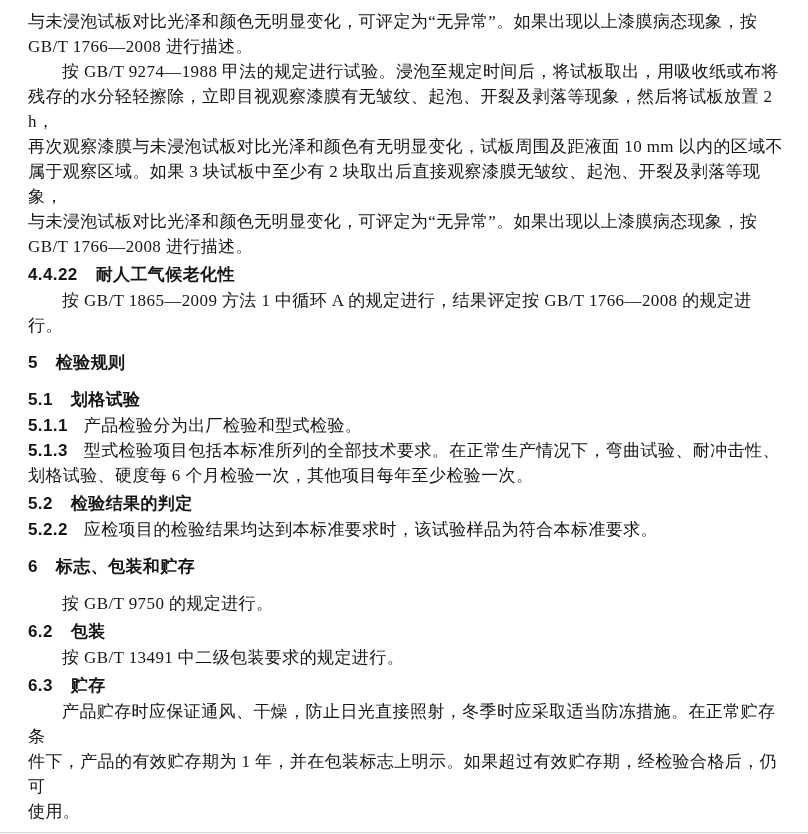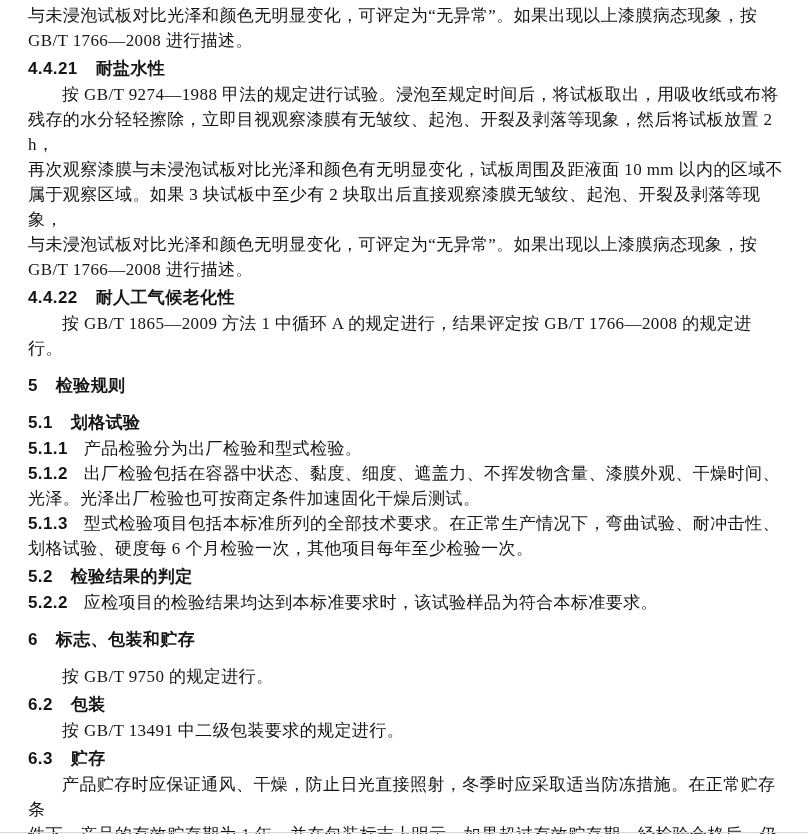--- a/index.html
+++ b/index.html
@@ -9,21 +9,21 @@
     overflow: hidden;
     background: #ffffff;
     position: relative;
     font-family: "Liberation Serif", "DejaVu Serif", serif;
     color: #151515;
   }
   .page {
     box-sizing: border-box;
     width: 808px;
     height: 834px;
-    padding: 3px 24px 0 28px;
+    padding: 9px 24px 0 28px;
   }
   .para, .clause, .heading {
     font-size: 17px;
     line-height: 25px;
     letter-spacing: 0.4px;
     margin: 0;
   }
   .para { white-space: pre-line; }
   .indent { text-indent: 2em; }
   .heading {
@@ -49,39 +49,36 @@
   }
 </style>
 </head>
 <body>
 
 <div class="page">
 
   <p class="para">与未浸泡试板对比光泽和颜色无明显变化，可评定为“无异常”。如果出现以上漆膜病态现象，按
 GB/T 1766—2008 进行描述。</p>
 
-  <p class="heading h2"><span class="num">4.4.21</span><span>耐盐水性</span></p>
   <p class="para indent">按 GB/T 9274—1988 甲法的规定进行试验。浸泡至规定时间后，将试板取出，用吸收纸或布将
 残存的水分轻轻擦除，立即目视观察漆膜有无皱纹、起泡、开裂及剥落等现象，然后将试板放置 2 h，
 再次观察漆膜与未浸泡试板对比光泽和颜色有无明显变化，试板周围及距液面 10 mm 以内的区域不
 属于观察区域。如果 3 块试板中至少有 2 块取出后直接观察漆膜无皱纹、起泡、开裂及剥落等现象，
 与未浸泡试板对比光泽和颜色无明显变化，可评定为“无异常”。如果出现以上漆膜病态现象，按
 GB/T 1766—2008 进行描述。</p>
 
   <p class="heading h2"><span class="num">4.4.22</span><span>耐人工气候老化性</span></p>
   <p class="para indent">按 GB/T 1865—2009 方法 1 中循环 A 的规定进行，结果评定按 GB/T 1766—2008 的规定进行。</p>
 
   <p class="heading h1"><span class="num">5</span><span>检验规则</span></p>
 
   <p class="heading h2"><span class="num">5.1</span><span>划格试验</span></p>
 
   <p class="clause"><span class="clause-num">5.1.1</span><span class="clause-text">产品检验分为出厂检验和型式检验。</span></p>
 
-  <p class="clause"><span class="clause-num">5.1.2</span><span class="clause-text">出厂检验包括在容器中状态、黏度、细度、遮盖力、不挥发物含量、漆膜外观、干燥时间、
-光泽。光泽出厂检验也可按商定条件加速固化干燥后测试。</span></p>
 
   <p class="clause"><span class="clause-num">5.1.3</span><span class="clause-text">型式检验项目包括本标准所列的全部技术要求。在正常生产情况下，弯曲试验、耐冲击性、
 划格试验、硬度每 6 个月检验一次，其他项目每年至少检验一次。</span></p>
 
   <p class="heading h2"><span class="num">5.2</span><span>检验结果的判定</span></p>
 
 
   <p class="clause"><span class="clause-num">5.2.2</span><span class="clause-text">应检项目的检验结果均达到本标准要求时，该试验样品为符合本标准要求。</span></p>
 
   <p class="heading h1"><span class="num">6</span><span>标志、包装和贮存</span></p>

